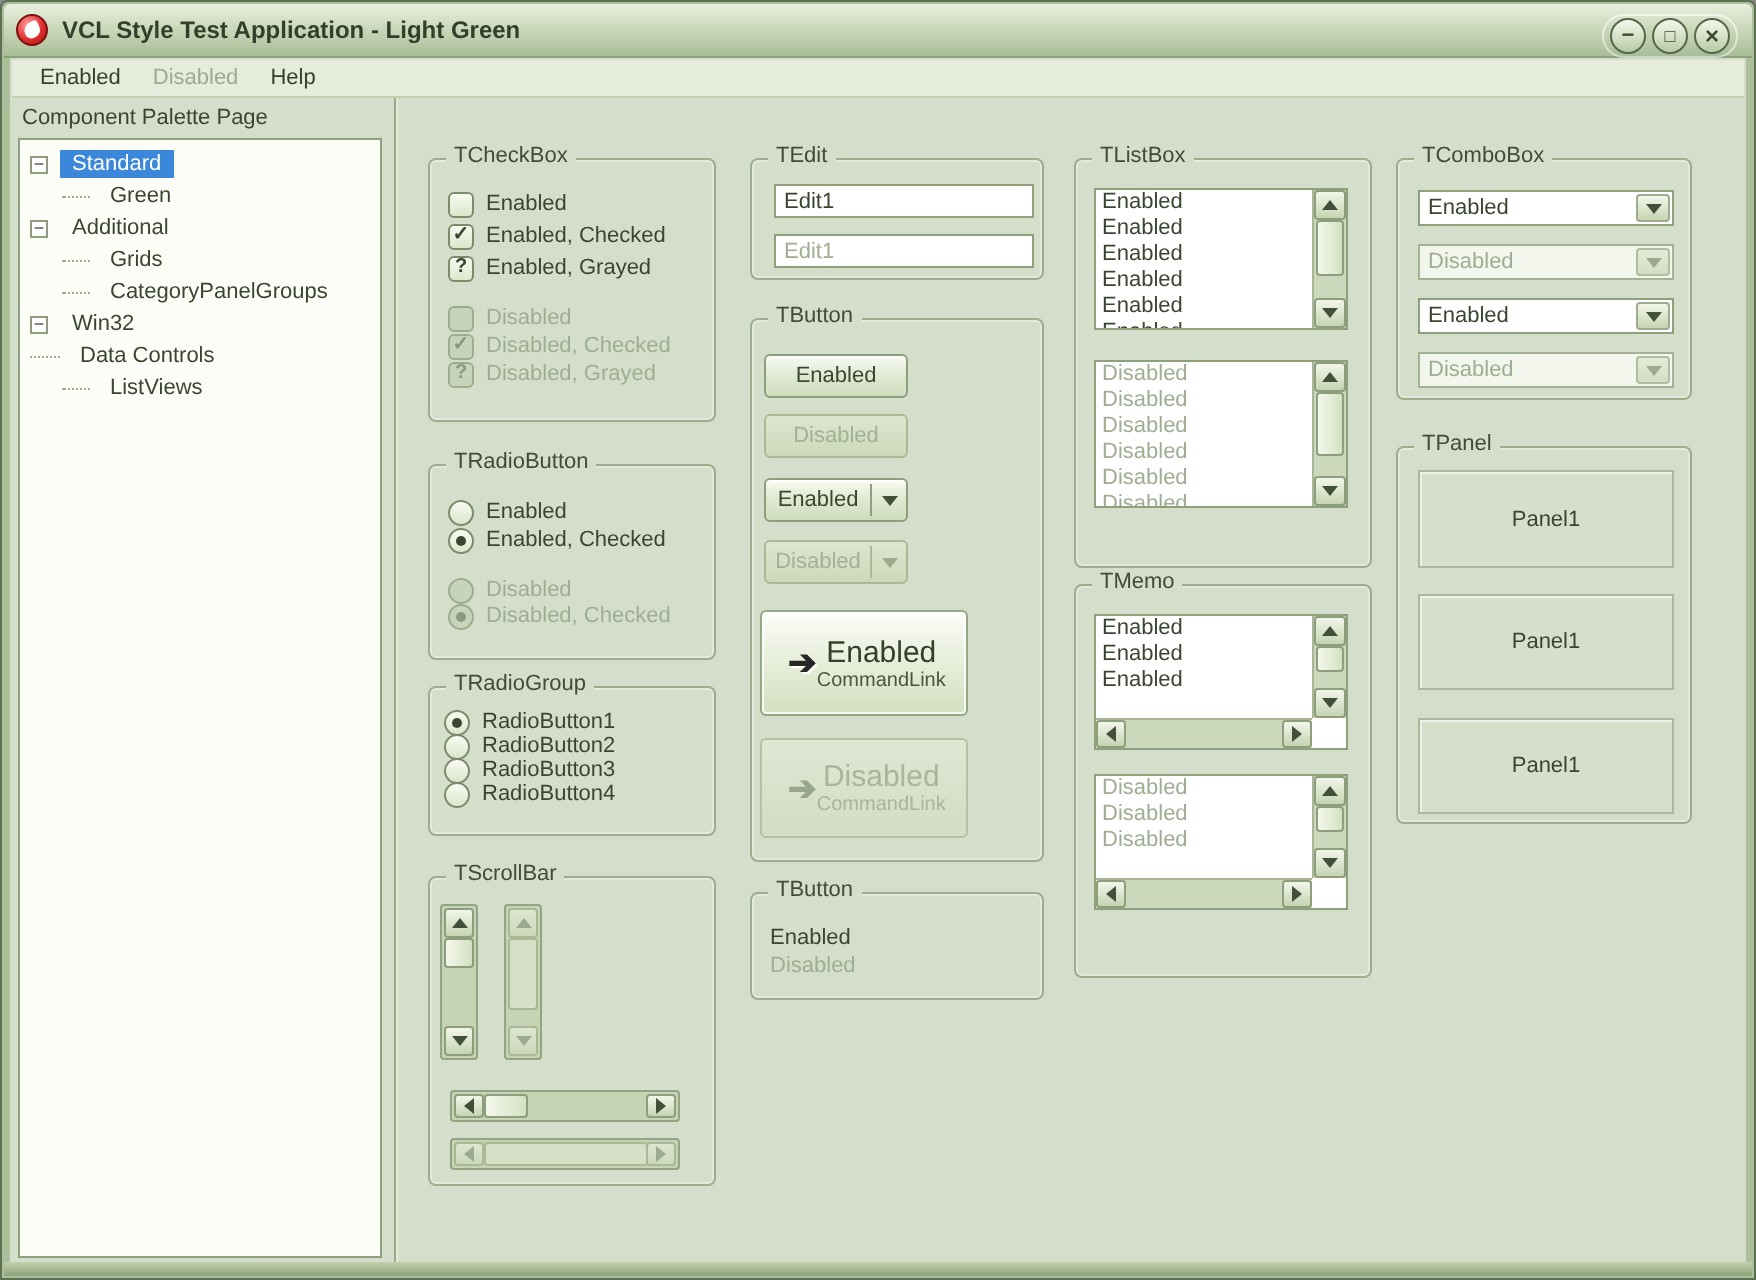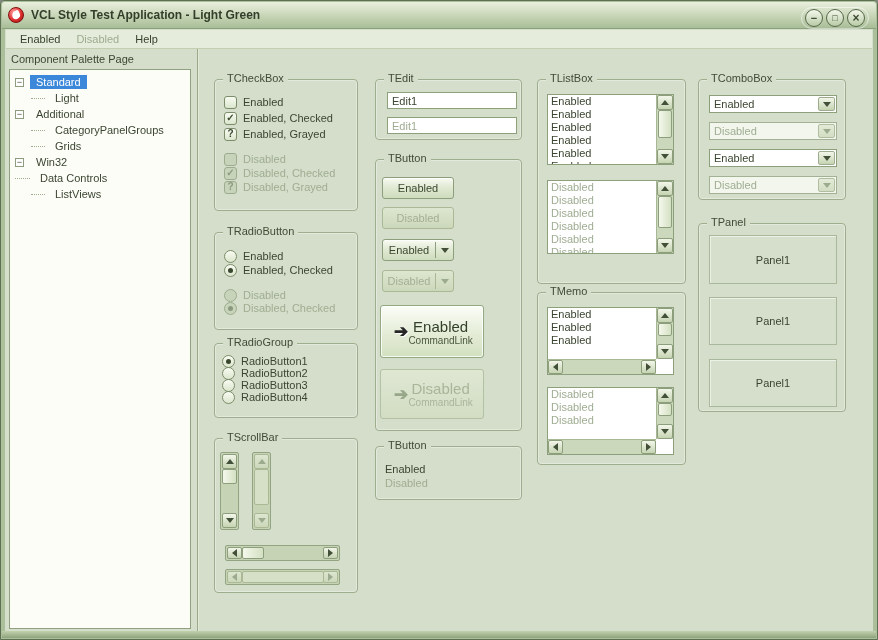--- a/index.html
+++ b/index.html
@@ -197,33 +197,33 @@
 
   <div class="phdr">Component Palette Page</div>
   <div class="tree">
     <div class="vtline"></div>
     <div class="trow lvl0">
       <span class="expander">−</span>
       <span class="tlabel sel">Standard</span>
     </div>
     <div class="trow lvl1">
       <span class="dots"></span>
-      <span class="tlabel">Light</span>
+      <span class="tlabel">Green</span>
     </div>
     <div class="trow lvl0">
       <span class="expander">−</span>
       <span class="tlabel">Additional</span>
     </div>
     <div class="trow lvl1">
       <span class="dots"></span>
-      <span class="tlabel">CategoryPanelGroups</span>
+      <span class="tlabel">Grids</span>
     </div>
     <div class="trow lvl1">
       <span class="dots"></span>
-      <span class="tlabel">Grids</span>
+      <span class="tlabel">CategoryPanelGroups</span>
     </div>
     <div class="trow lvl0">
       <span class="expander">−</span>
       <span class="tlabel">Win32</span>
     </div>
     <div class="trow lvl0">
       <span class="dots" style="width:15px"></span>
       <span class="tlabel">Data Controls</span>
     </div>
     <div class="trow lvl1">
@@ -426,21 +426,21 @@
             <span class="tri up"></span>
           </div>
         <div class="sthumb" style="top:15px;height:32px"></div>
         <div class="sbtn" style="bottom:0">
             <span class="tri down"></span>
           </div>
       </div>
     </div>
   </div>
 
-  <div class="grp" style="left:536px;top:291px;width:149px;height:173px">
+  <div class="grp" style="left:536px;top:291px;width:149px;height:197px">
     <span class="cap">TMemo</span>
     <div class="lbox" style="left:9px;top:14px;width:127px;height:68px">
       <div class="lrow">Enabled</div>
       <div class="lrow">Enabled</div>
       <div class="lrow">Enabled</div>
       <div class="vsb inset">
         <div class="sbtn" style="top:0">
             <span class="tri up"></span>
           </div>
         <div class="sthumb" style="top:15px;height:13px"></div>

